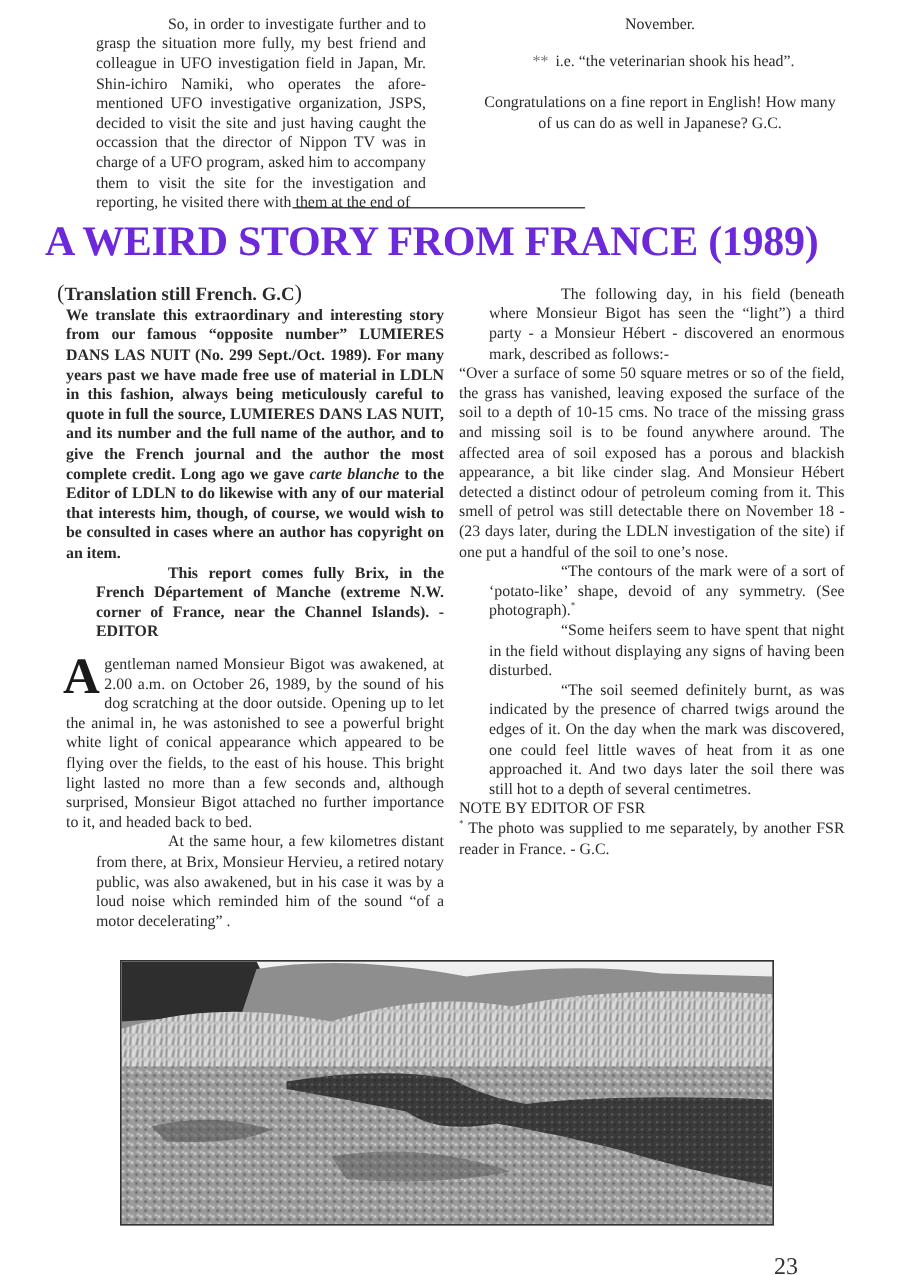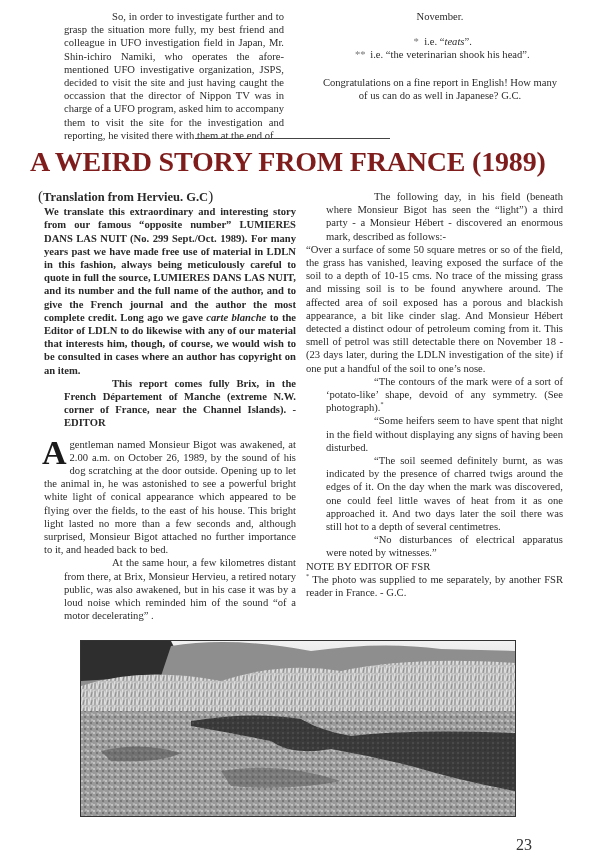--- a/index.html
+++ b/index.html
@@ -11,21 +11,21 @@
   
   #top-left { left: 44px; top: 10px; width: 240px; }
   #top-right { left: 320px; top: 10px; width: 240px; text-align: center; }
   .tbc { padding-left: 42px; margin: 0; }
   .fn { margin: 0; }
   .fn .mark { color: #777; display: inline-block; width: 16px; }
   .fn2 .mark { width: 20px; }
   .congrats { margin-top: 14px; }
   #rule { position: absolute; left: 195px; top: 138px; width: 195px; height: 1px; background: #444; }
   #headline { position: absolute; left: 30px; top: 146px; width: 560px; font-size: 28px; line-height: 32px;
-              font-weight: bold; color: #7f1d1d; letter-spacing: -0.2px; white-space: nowrap; }
+              font-weight: bold; color: #6d28d9; letter-spacing: -0.2px; white-space: nowrap; }
   
   #left-col { left: 44px; top: 190px; width: 252px; }
   .trans { font-weight: bold; font-size: 12.5px; margin: 0 0 1px -6px; }
   .trans .paren { font-weight: normal; font-size: 15px; }
   .editor-intro { font-weight: bold; }
   .dropcap-p { margin-top: 8px; }
   .dropcap { float: left; font-size: 34px; line-height: 26px; font-weight: bold; margin: 2px 3px 0 -2px; color: #1a1a1a; }
   
   #right-col { left: 306px; top: 190px; width: 257px; }
   .note-head { margin: 0; text-align: left; }
@@ -38,56 +38,52 @@
 </head>
 <body>
 
 <div class="col" id="top-left">
   <p class="p indent">So, in order to investigate further and to grasp the situation more fully, my best friend and colleague in UFO investigation field in Japan, Mr. Shin-ichiro Namiki, who operates the afore-mentioned UFO investigative organization, JSPS, decided to visit the site and just having caught the occassion that the director of Nippon TV was in charge of a UFO program, asked him to accompany them to visit the site for the investigation and reporting, he visited there with them at the end of</p>
 </div>
 
 <div class="col" id="top-right">
   <p class="p">November.</p>
   <div style="height:12px"></div>
-  <p class="fn">
-    <span class="mark">*</span><span>i.e. “</span><i>teats</i><span>”.</span>
-  </p>
   <p class="fn fn2">
     <span class="mark">**</span><span>i.e. “the veterinarian shook his head”.</span>
   </p>
   <p class="p congrats">Congratulations on a fine report in English!  How many of us can do as well in Japanese?   G.C.</p>
 </div>
 
 <div id="rule"></div>
 
 <h1 id="headline" style="margin:0;">A WEIRD STORY FROM FRANCE (1989)</h1>
 
 <div class="col" id="left-col">
   <p class="trans">
-    <span class="paren">(</span><span>Translation from Hervieu. G.C</span><span class="paren">)</span>
+    <span class="paren">(</span><span>Translation still French. G.C</span><span class="paren">)</span>
   </p>
   <p class="p editor-intro">
     <span>We translate this extraordinary and interesting story from our famous “opposite number” LUMIERES DANS LAS NUIT (No. 299 Sept./Oct. 1989).  For many years past we have made free use of material in LDLN in this fashion, always being meticulously careful to quote in full the source, LUMIERES DANS LAS NUIT, and its number and the full name of the author, and to give the French journal and the author the most complete credit. Long ago we gave </span><i>carte blanche</i><span> to the Editor of LDLN to do likewise with any of our material that interests him, though, of course, we would wish to be consulted in cases where an author has copyright on an item.</span>
   </p>
   <p class="p indent editor-intro">This report comes fully Brix, in the French Département of Manche (extreme N.W. corner of France, near the Channel Islands). - EDITOR</p>
   <p class="p dropcap-p">
     <span class="dropcap">A</span><span>gentleman named Monsieur Bigot was awakened, at 2.00 a.m. on October 26, 1989, by the sound of his dog scratching at the door outside.  Opening up to let the animal in, he was astonished to see a powerful bright white light of conical appearance which appeared to be flying over the fields, to the east of his house.  This bright light lasted no more than a few seconds and, although surprised, Monsieur Bigot attached no further importance to it, and headed back to bed.</span>
   </p>
   <p class="p indent">At the same hour, a few kilometres distant from there, at Brix, Monsieur Hervieu, a retired notary public,  was also awakened, but in his case it was by a loud noise which reminded him of the sound “of a motor decelerating” .</p>
 </div>
 
 <div class="col" id="right-col">
   <p class="p indent">The following day, in his field (beneath where Monsieur Bigot has seen the “light”) a third party - a Monsieur Hébert - discovered an enormous mark, described as follows:-</p>
   <p class="p">“Over a surface of some 50 square metres or so of the field, the grass has vanished, leaving exposed the surface of the soil to a depth of 10-15 cms.   No trace of the missing grass and missing soil is to be found anywhere around.   The affected area of soil exposed has a porous and blackish appearance, a bit like cinder slag.   And Monsieur Hébert detected a distinct odour of petroleum coming from it.  This smell of petrol was still detectable there on November 18 - (23 days later, during the LDLN investigation of the site) if one put a handful of the soil to one’s nose.</p>
   <p class="p indent">
     <span>“The contours of the mark were of a sort of ‘potato-like’ shape, devoid of any symmetry.   (See photograph).</span><span class="sup">*</span>
   </p>
   <p class="p indent">“Some heifers seem to have spent that night in the field without displaying any signs of having been disturbed.</p>
   <p class="p indent">“The soil seemed definitely burnt, as was indicated by the presence of charred twigs around the edges of it.   On the day when the mark was discovered, one could feel little waves of heat from it as one approached it.   And two days later the soil there was still hot to a depth of several centimetres.</p>
-  <p class="p indent">“No disturbances of electrical apparatus were noted by witnesses.”</p>
   <p class="note-head">NOTE BY EDITOR OF FSR</p>
   <p class="p">
     <span class="sup">*</span><span> The photo was supplied to me separately, by another FSR reader in France. - G.C.</span>
   </p>
 </div>
 
 <div id="photo" title="black-and-white photograph of a field with a large dark irregular burnt patch, bushes and trees behind">
   <svg width="434" height="175" viewBox="0 0 434 175" xmlns="http://www.w3.org/2000/svg">
     <defs>
       <linearGradient id="sky" x1="0" y1="0" x2="0" y2="1">

